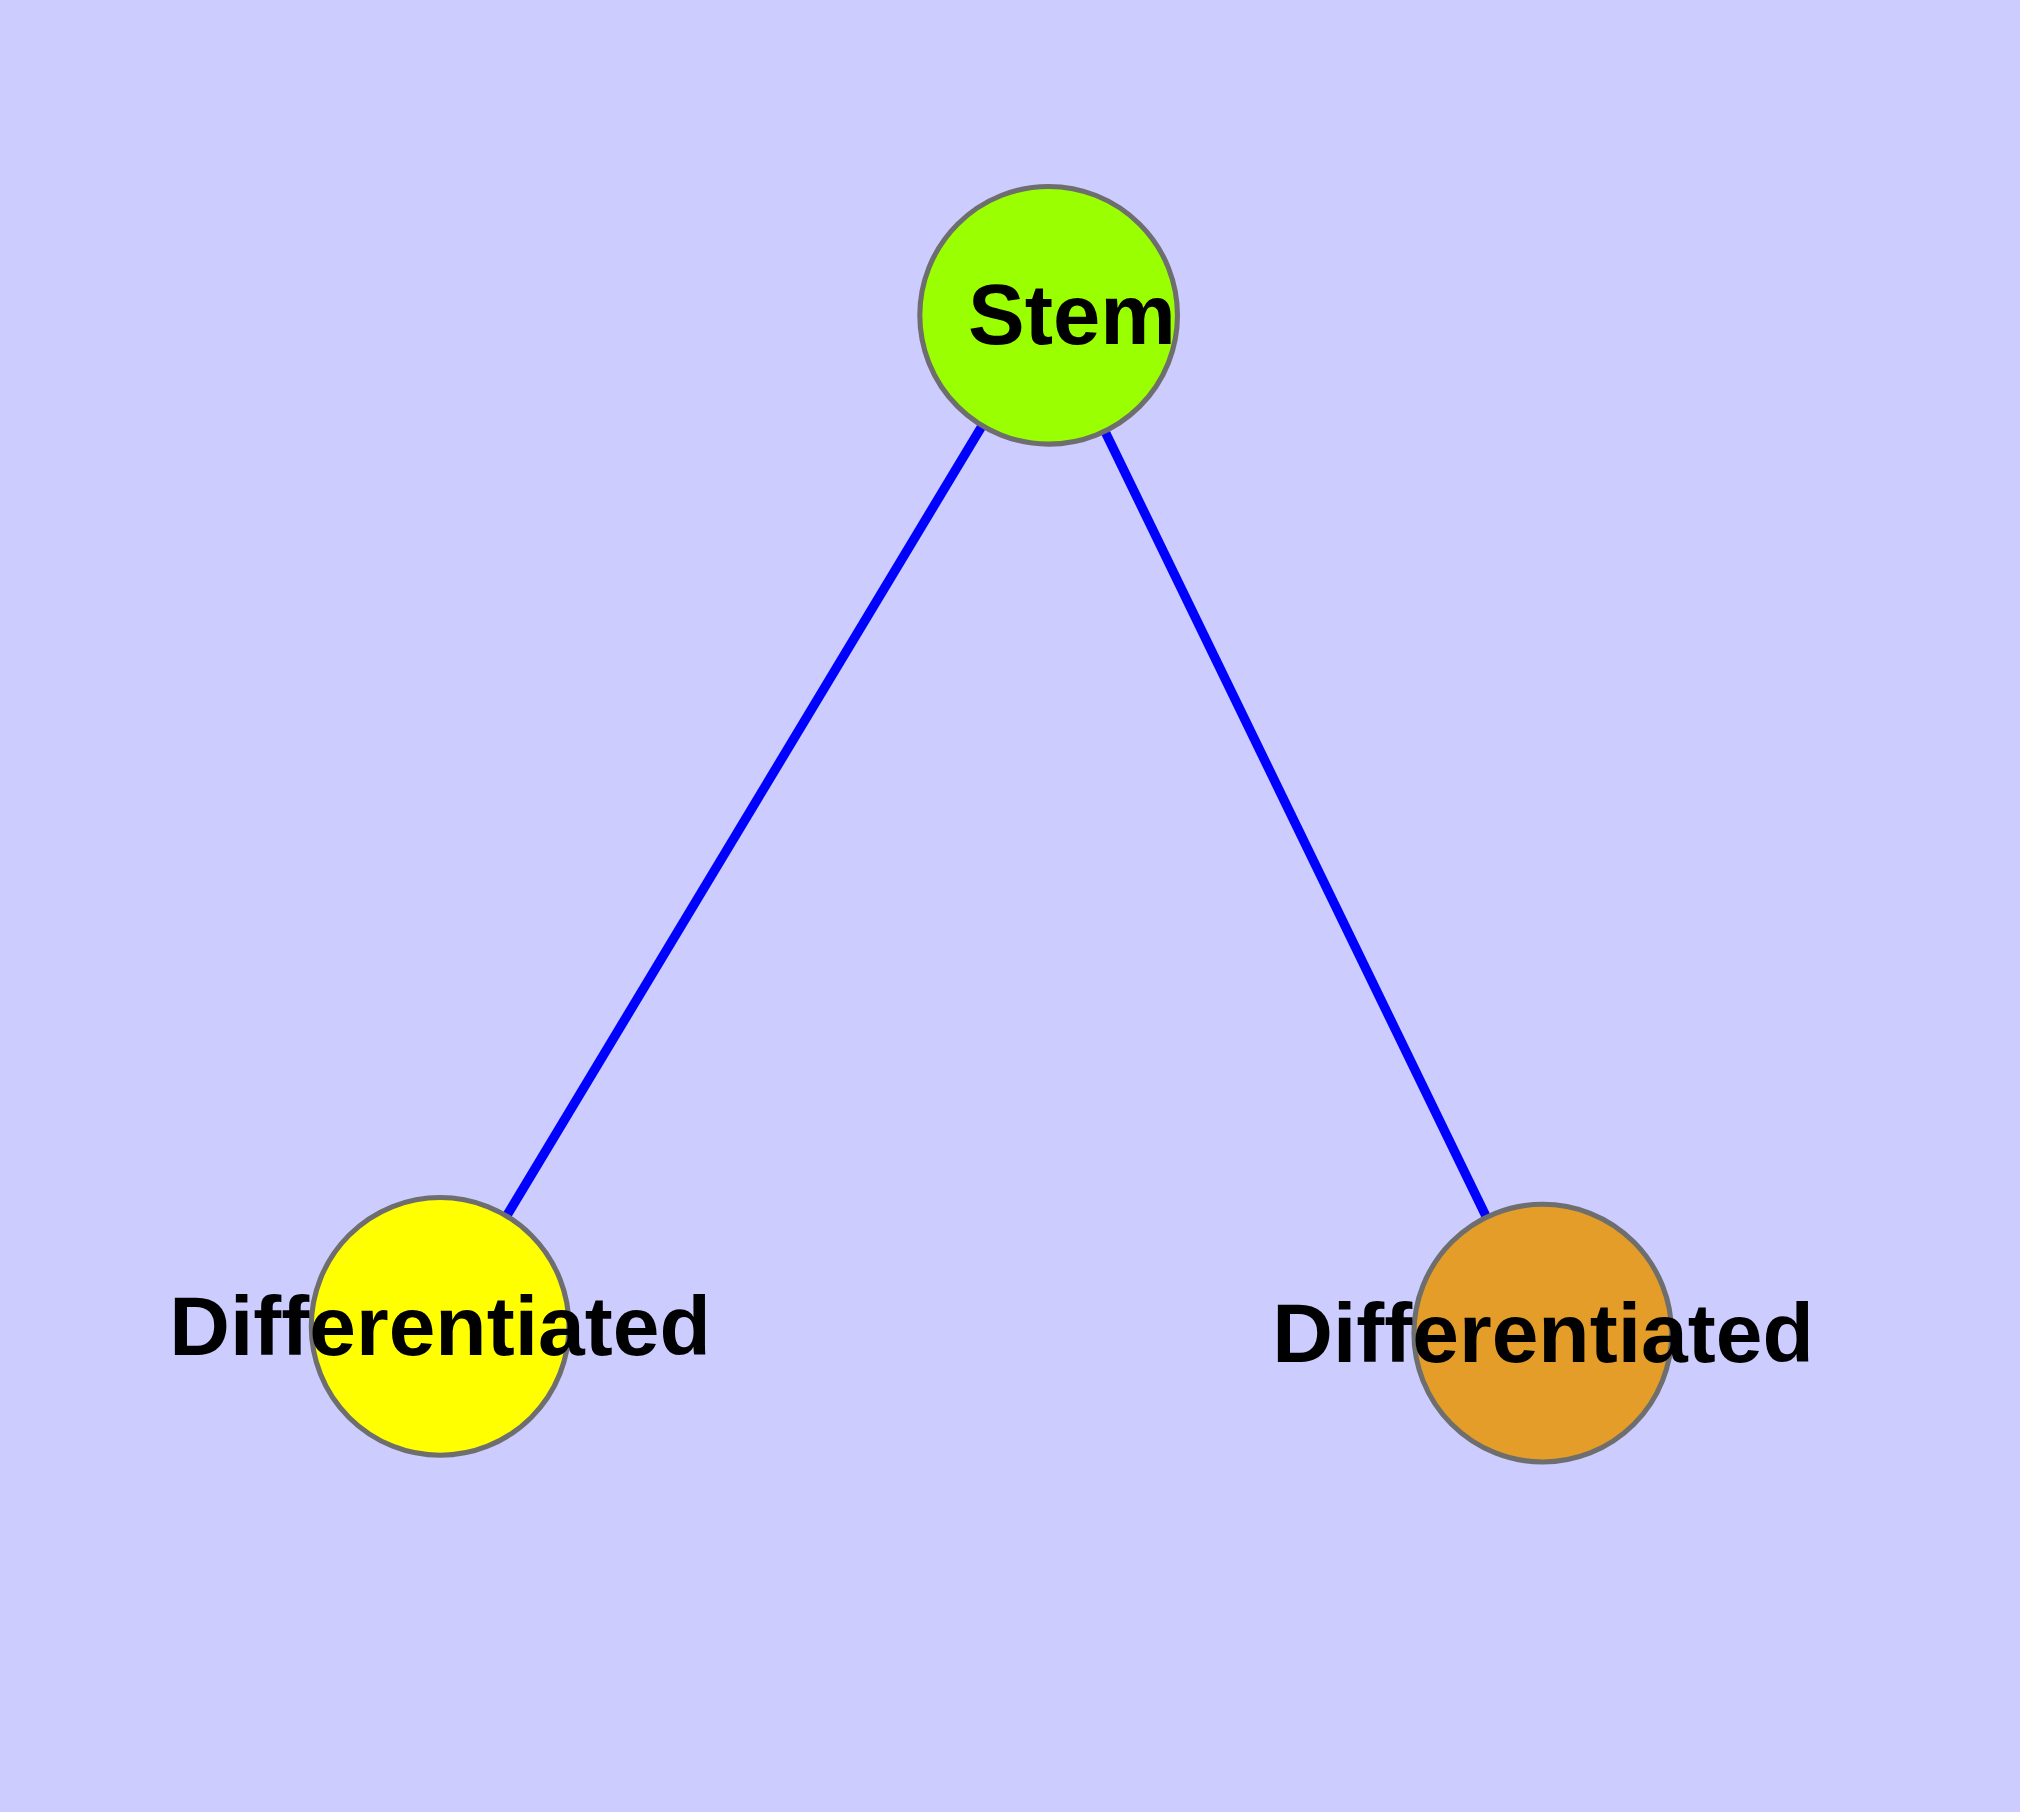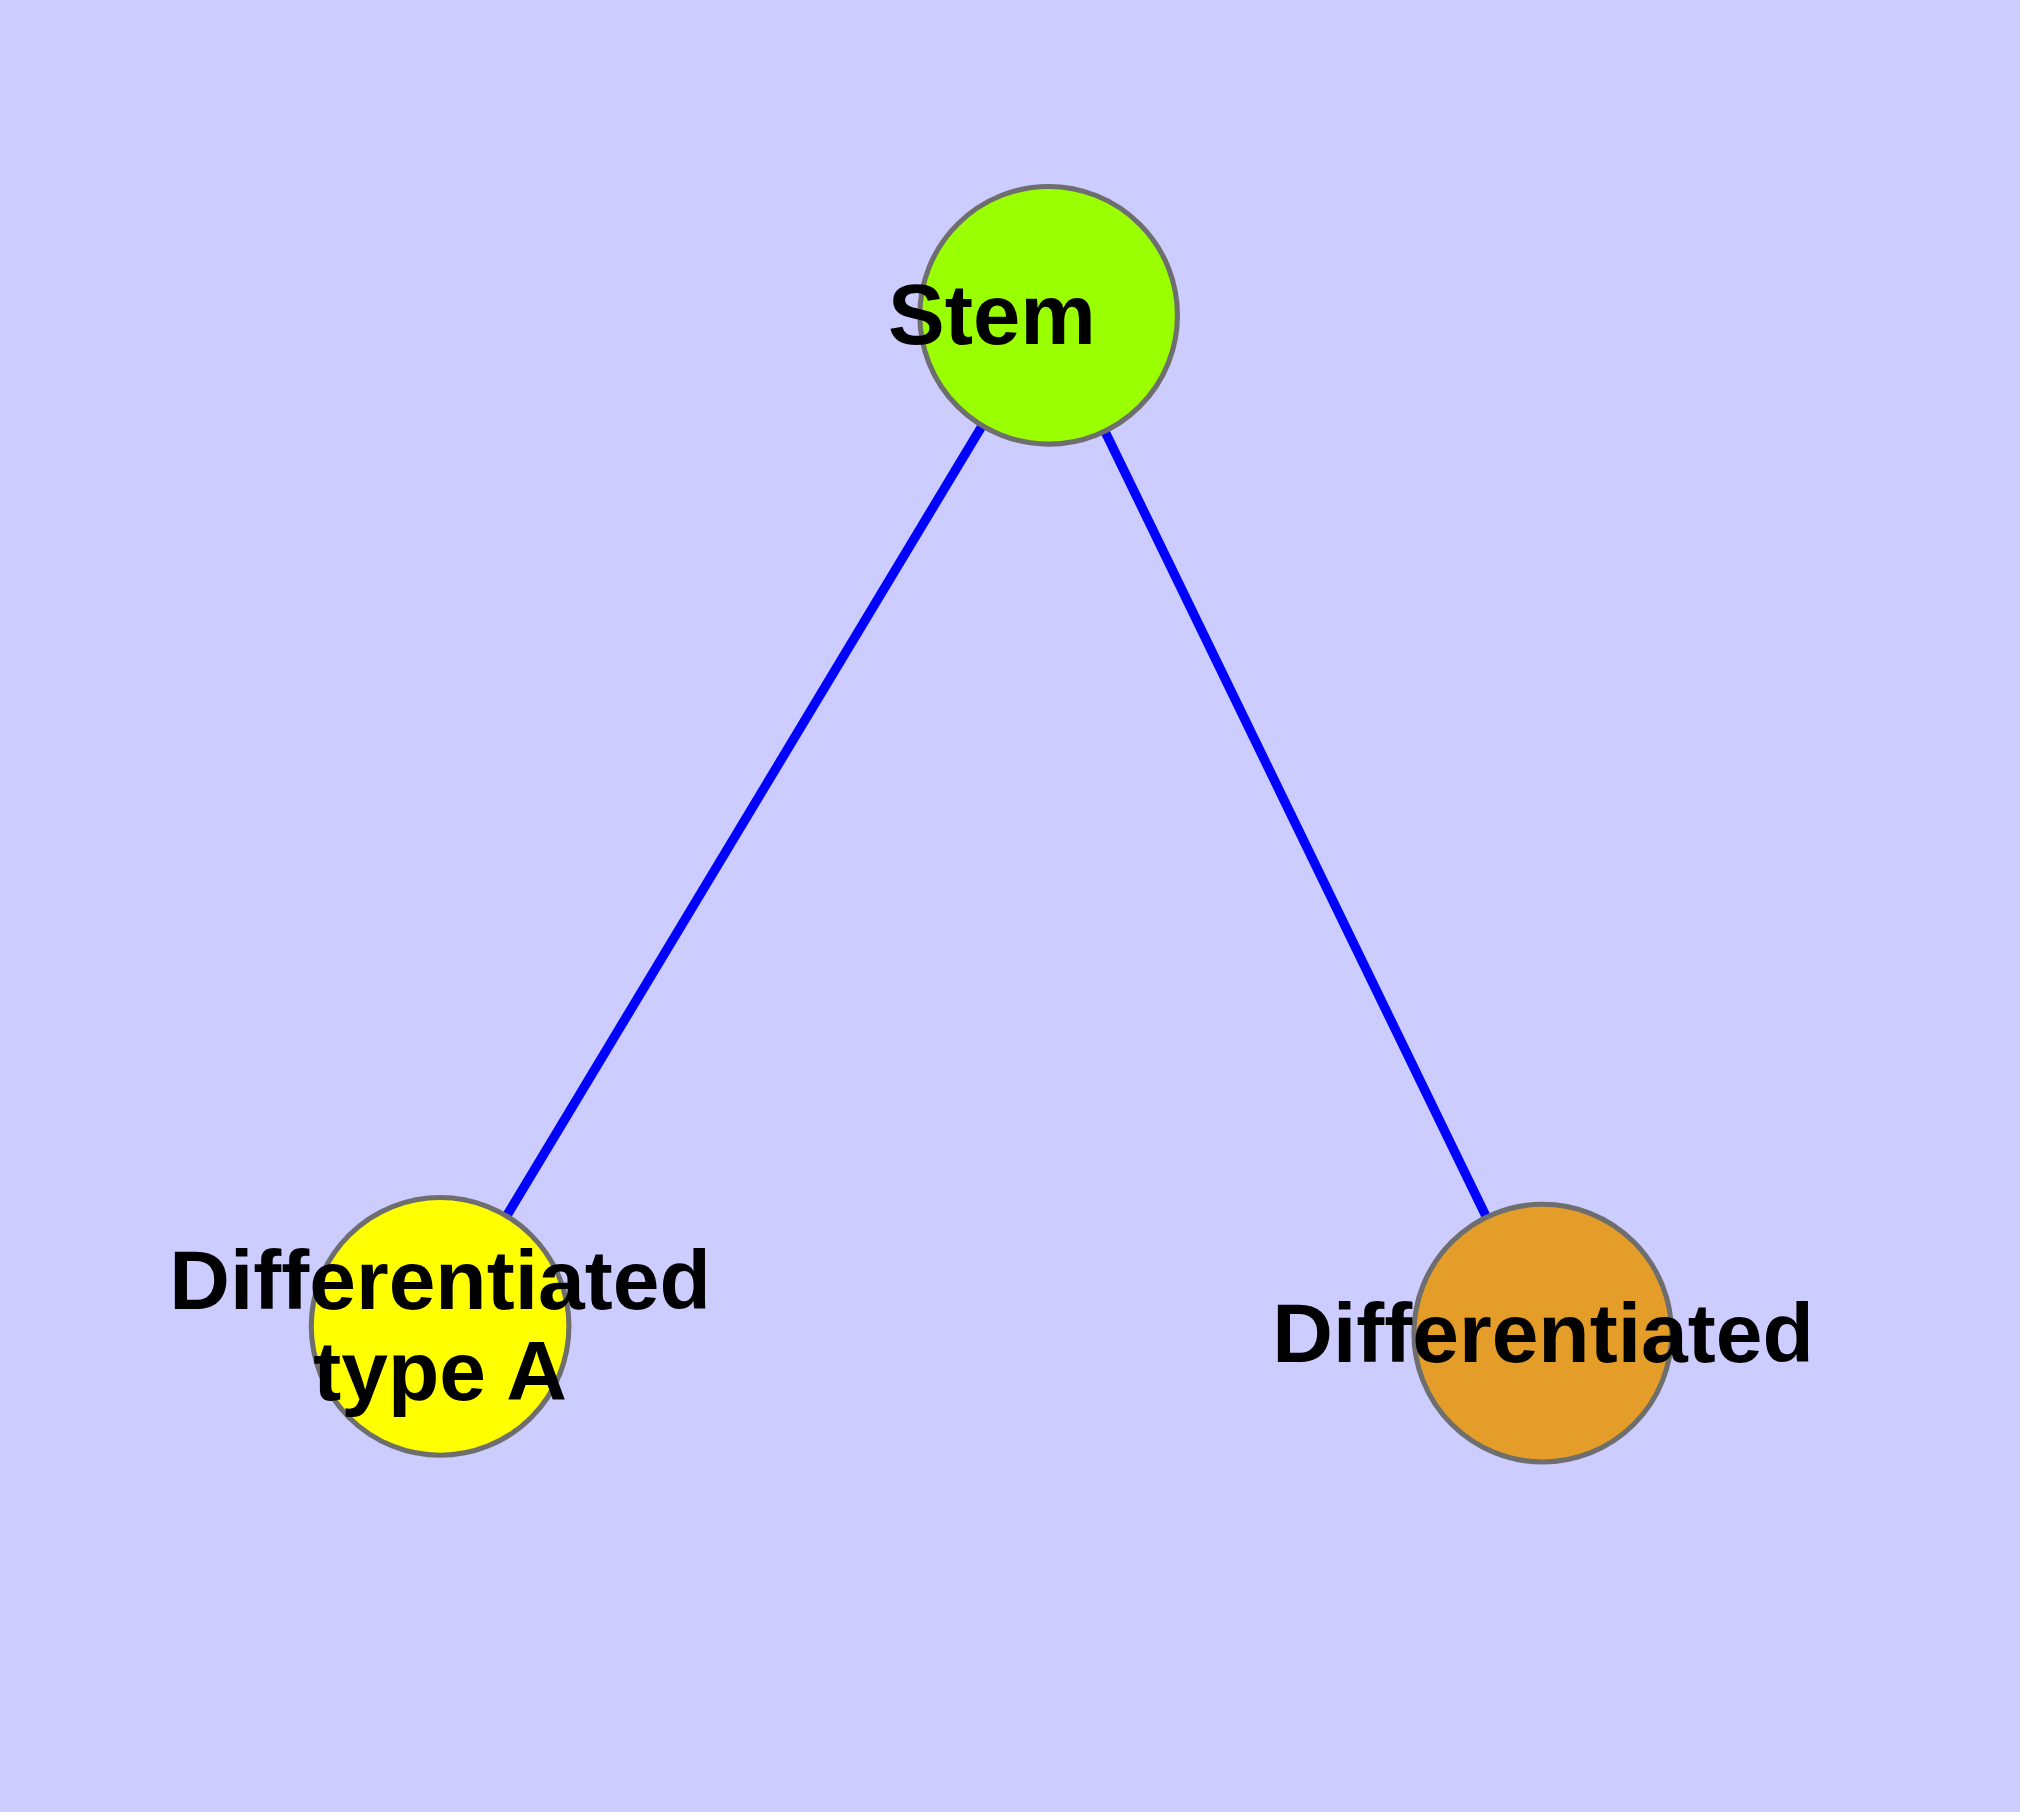--- a/index.html
+++ b/index.html
@@ -50,25 +50,24 @@
         <line x1="1158.6201278561136" y1="502.23285162626223" x2="597.3798721438862" y2="1434.7671483737377" stroke="#0000ff" stroke-width="11" stroke-linecap="butt"></line>
         <line x1="1303.3778157868148" y1="508.7405776328726" x2="1753.6221842131852" y2="1436.2594223671274" stroke="#0000ff" stroke-width="11" stroke-linecap="butt"></line>
       </g>
     <g id="nodes-layer">
         <circle cx="1237" cy="372" r="152" fill="#9aff00" stroke="#6e6e6e" stroke-width="6"></circle>
         <circle cx="519" cy="1565" r="152" fill="#ffff00" stroke="#6e6e6e" stroke-width="6"></circle>
         <circle cx="1820" cy="1573" r="152" fill="#e39d28" stroke="#6e6e6e" stroke-width="6"></circle>
       </g>
   </svg>
 
-  <div class="node-label" id="label-stem" style="left: 992px; top: 315px; color: rgb(0, 0, 0);">
+  <div class="node-label" id="label-stem" style="left: 1072px; top: 315px; color: rgb(0, 0, 0);">
       <span class="label-line">Stem</span>
     </div>
   <div class="node-label" id="label-diff-a" style="left: 440px; top: 1326px; color: rgb(0, 0, 0);">
       <span class="label-line">Differentiated</span>
-      <span class="label-line">type A</span>
     </div>
   <div class="node-label" id="label-diff-b" style="left: 1543px; top: 1333px; color: rgb(0, 0, 0);">
       <span class="label-line">Differentiated</span>
     </div>
 
 </div>
 
 
 </body></html>

